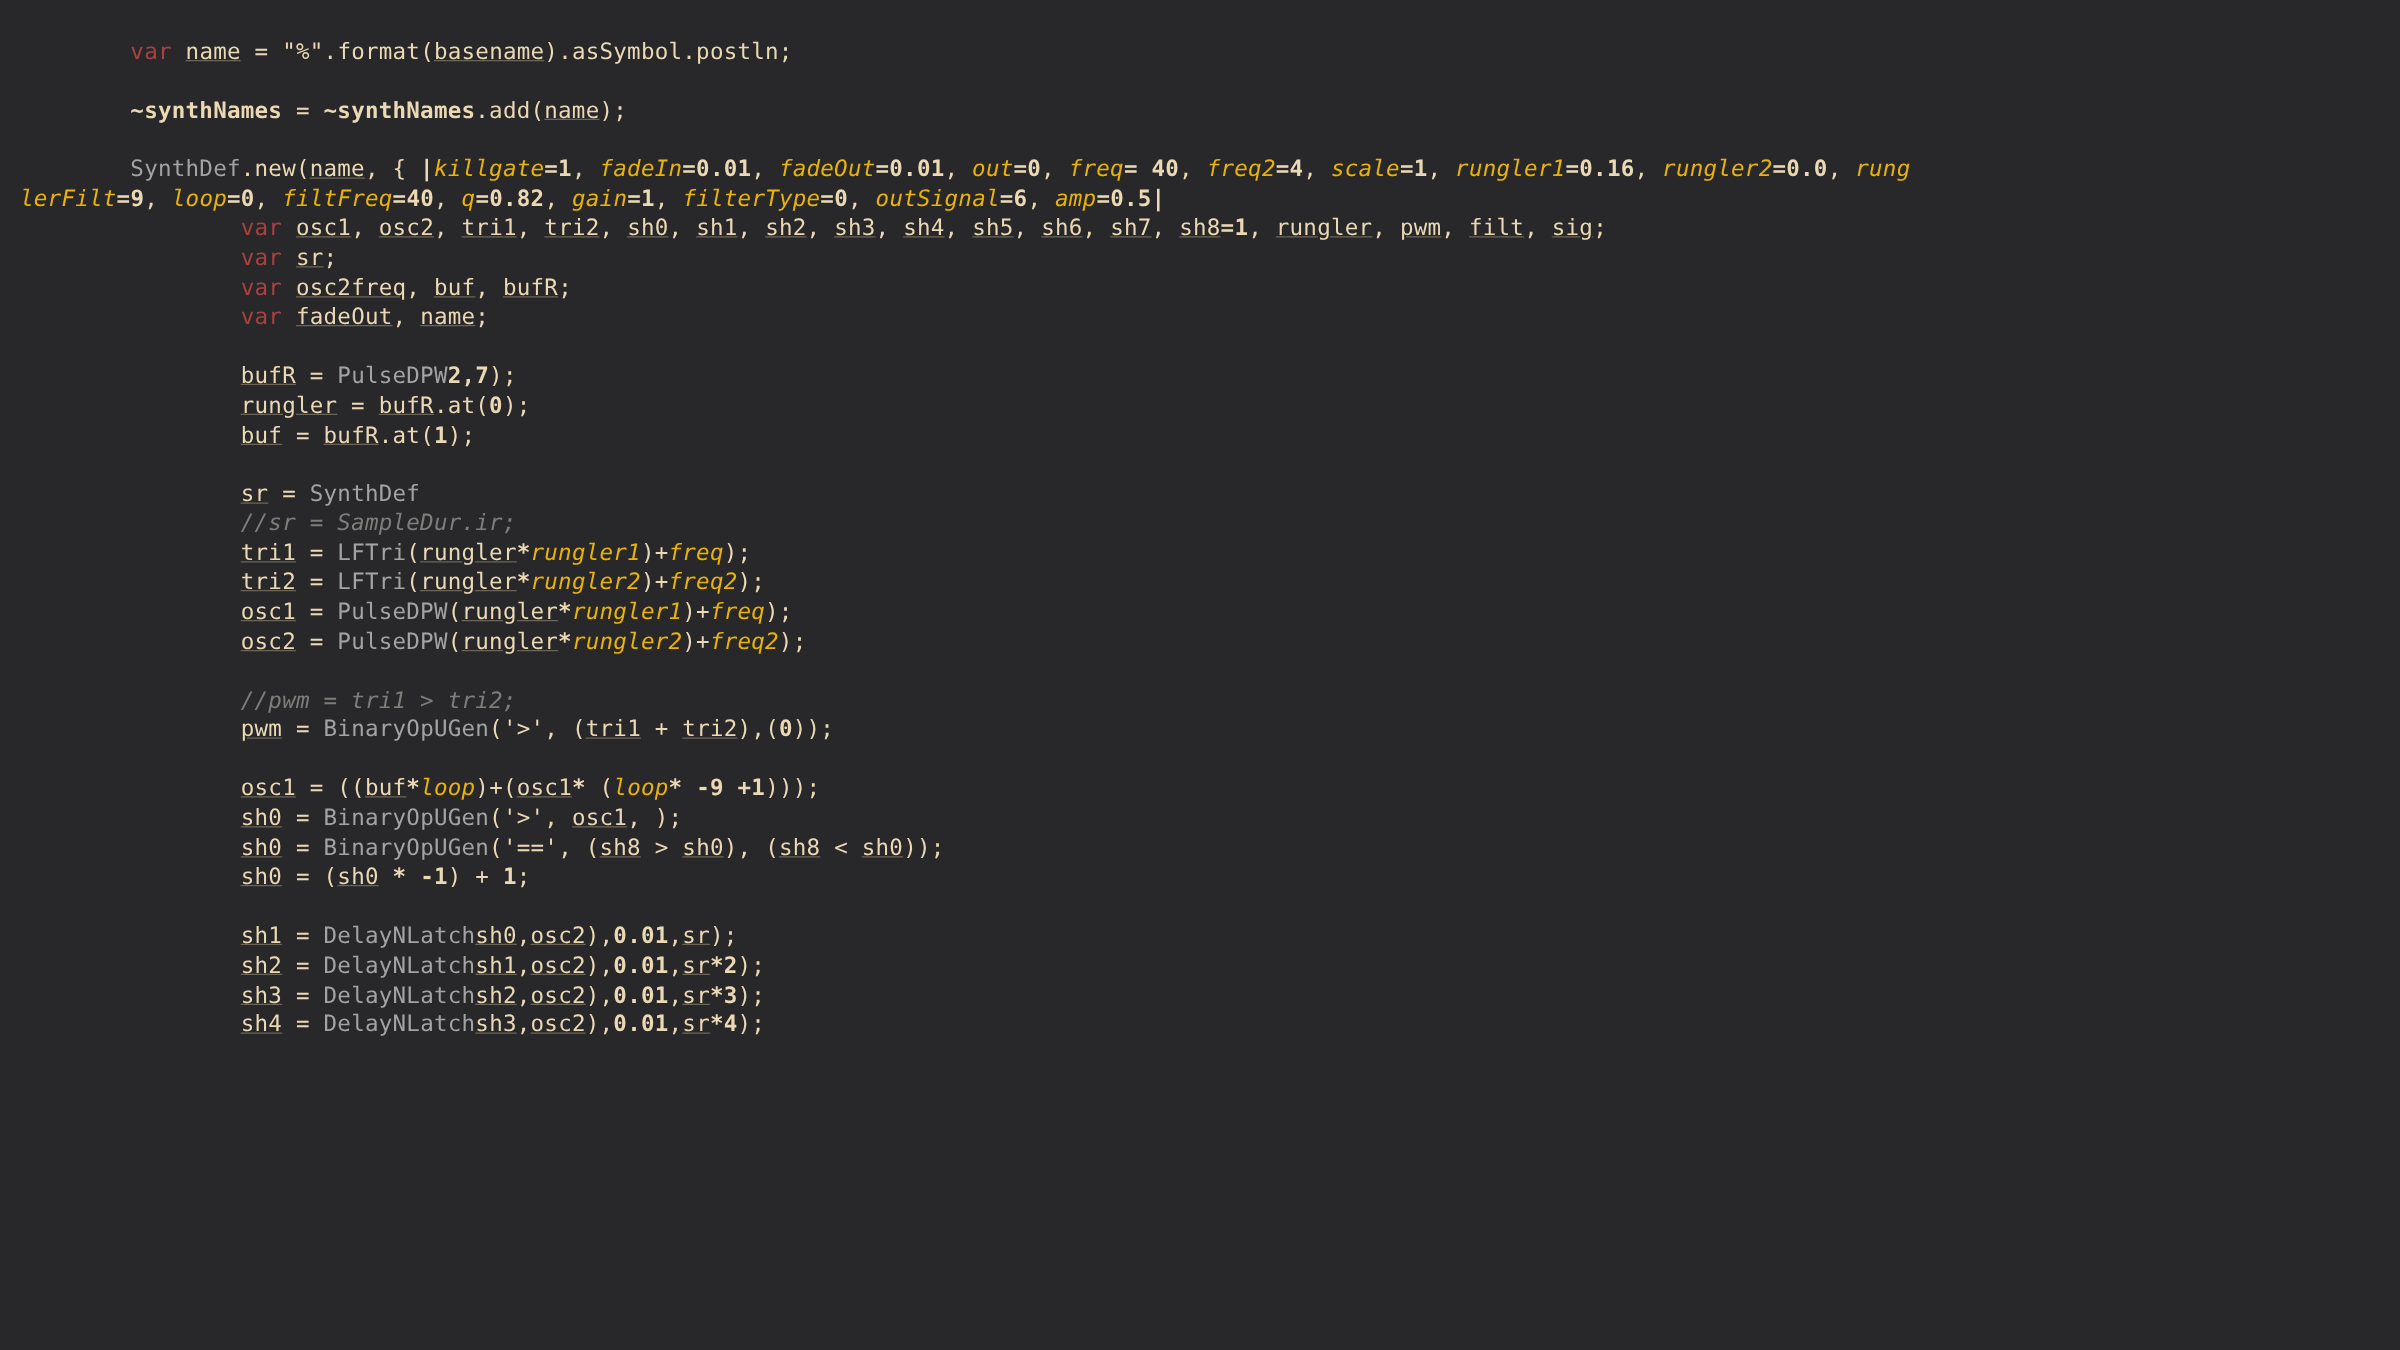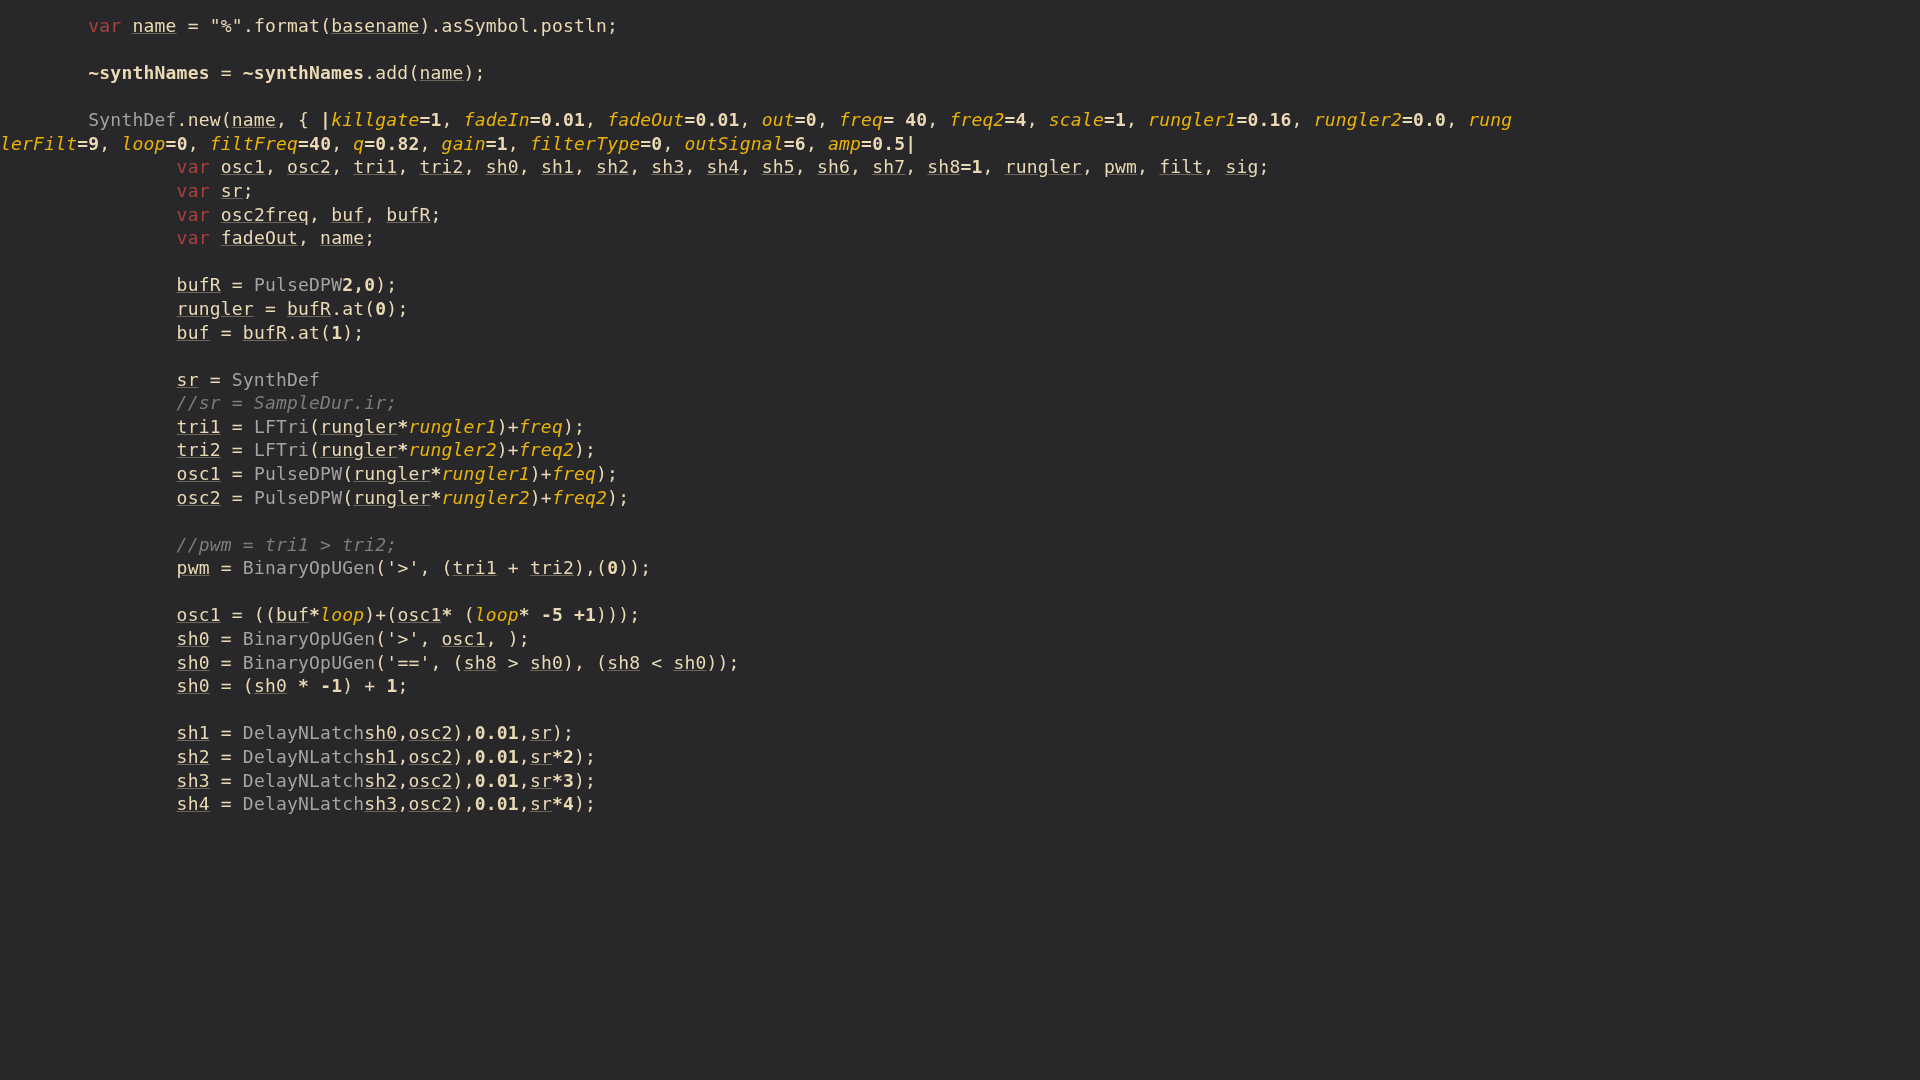--- a/index.html
+++ b/index.html
@@ -8,21 +8,21 @@
     background: #28282a;
     font-family: "Menlo", "Consolas", "DejaVu Sans Mono", monospace;
     font-size: 18px;
     line-height: 1.31;
     color: #ead9b4;
     width: 1920px;
     height: 1080px;
     overflow: hidden;
   }
   pre {
-    margin: 0;
+    margin: 16px;
     padding: 14px 1px 0 0;
     white-space: pre;
     letter-spacing: 0.2px;
   }
   .kw   { color: #a9413f; }
   .cls  { color: #a3a3a3; }
   .fn   { color: #ead9b4; }
   .u    { text-decoration: underline; text-decoration-color: rgba(234,217,180,0.35); color: #ead9b4; }
   .param{ font-style: italic; color: #eab308; }
   .num  { font-weight: 700; color: #ead9b4; }
@@ -37,35 +37,35 @@
 
         <span class="b">~synthNames</span> = <span class="b">~synthNames</span><span class="fn">.add(</span><span class="u">name</span>);
 
         <span class="cls">SynthDef</span><span class="fn">.new(</span><span class="u">name</span><span>, { </span><span class="b">|</span><span class="param">killgate</span><span class="b">=</span><span class="num">1</span>, <span class="param">fadeIn</span><span class="b">=</span><span class="num">0.01</span>, <span class="param">fadeOut</span><span class="b">=</span><span class="num">0.01</span>, <span class="param">out</span><span class="b">=</span><span class="num">0</span>, <span class="param">freq</span><span class="b">=</span> <span class="num">40</span>, <span class="param">freq2</span><span class="b">=</span><span class="num">4</span>, <span class="param">scale</span><span class="b">=</span><span class="num">1</span>, <span class="param">rungler1</span><span class="b">=</span><span class="num">0.16</span>, <span class="param">rungler2</span><span class="b">=</span><span class="num">0.0</span>, <span class="param">rung</span>
 <span class="param">lerFilt</span><span class="b">=</span><span class="num">9</span>, <span class="param">loop</span><span class="b">=</span><span class="num">0</span>, <span class="param">filtFreq</span><span class="b">=</span><span class="num">40</span>, <span class="param">q</span><span class="b">=</span><span class="num">0.82</span>, <span class="param">gain</span><span class="b">=</span><span class="num">1</span>, <span class="param">filterType</span><span class="b">=</span><span class="num">0</span>, <span class="param">outSignal</span><span class="b">=</span><span class="num">6</span>, <span class="param">amp</span><span class="b">=</span><span class="num">0.5</span><span class="b">|</span>
                 <span class="kw">var</span> <span class="u">osc1</span>, <span class="u">osc2</span>, <span class="u">tri1</span>, <span class="u">tri2</span>, <span class="u">sh0</span>, <span class="u">sh1</span>, <span class="u">sh2</span>, <span class="u">sh3</span>, <span class="u">sh4</span>, <span class="u">sh5</span>, <span class="u">sh6</span>, <span class="u">sh7</span>, <span class="u">sh8</span><span class="b">=</span><span class="num">1</span>, <span class="u">rungler</span>, <span class="u">pwm</span>, <span class="u">filt</span>, <span class="u">sig</span>;
                 <span class="kw">var</span> <span class="u">sr</span>;
                 <span class="kw">var</span> <span class="u">osc2freq</span>, <span class="u">buf</span>, <span class="u">bufR</span>;
                 <span class="kw">var</span> <span class="u">fadeOut</span>, <span class="u">name</span>;
 
-                <span class="u">bufR</span> = <span class="cls">PulseDPW</span><span class="fn"></span><span class="num">2,0</span>);
+                <span class="u">bufR</span> = <span class="cls">PulseDPW</span><span class="fn"></span><span class="num">2,7</span>);
                 <span class="u">rungler</span> = <span class="u">bufR</span><span class="fn">.at(</span><span class="num">0</span>);
                 <span class="u">buf</span> = <span class="u">bufR</span><span class="fn">.at(</span><span class="num">1</span>);
 
                 <span class="u">sr</span> = <span class="cls">SynthDef</span><span class="fn"></span>
                 <span class="cmt">//sr = SampleDur.ir;</span>
                 <span class="u">tri1</span> = <span class="cls">LFTri</span><span class="fn"></span>(<span class="u">rungler</span><span class="b">*</span><span class="param">rungler1</span>)+<span class="param">freq</span>);
                 <span class="u">tri2</span> = <span class="cls">LFTri</span><span class="fn"></span>(<span class="u">rungler</span><span class="b">*</span><span class="param">rungler2</span>)+<span class="param">freq2</span>);
                 <span class="u">osc1</span> = <span class="cls">PulseDPW</span><span class="fn"></span>(<span class="u">rungler</span><span class="b">*</span><span class="param">rungler1</span>)+<span class="param">freq</span>);
                 <span class="u">osc2</span> = <span class="cls">PulseDPW</span><span class="fn"></span>(<span class="u">rungler</span><span class="b">*</span><span class="param">rungler2</span>)+<span class="param">freq2</span>);
 
                 <span class="cmt">//pwm = tri1 &gt; tri2;</span>
                 <span class="u">pwm</span> = <span class="cls">BinaryOpUGen</span>(<span class="str">'&gt;'</span>, (<span class="u">tri1</span> + <span class="u">tri2</span>),(<span class="num">0</span>));
 
-                <span class="u">osc1</span> = ((<span class="u">buf</span><span class="b">*</span><span class="param">loop</span>)+(<span class="u">osc1</span><span class="b">*</span> (<span class="param">loop</span><span class="b">*</span> <span class="num">-5 +1</span>)));
+                <span class="u">osc1</span> = ((<span class="u">buf</span><span class="b">*</span><span class="param">loop</span>)+(<span class="u">osc1</span><span class="b">*</span> (<span class="param">loop</span><span class="b">*</span> <span class="num">-9 +1</span>)));
                 <span class="u">sh0</span> = <span class="cls">BinaryOpUGen</span>(<span class="str">'&gt;'</span>, <span class="u">osc1</span>, <span class="num"></span>);
                 <span class="u">sh0</span> = <span class="cls">BinaryOpUGen</span>(<span class="str">'=='</span>, (<span class="u">sh8</span> &gt; <span class="u">sh0</span>), (<span class="u">sh8</span> &lt; <span class="u">sh0</span>));
                 <span class="u">sh0</span> = (<span class="u">sh0</span> <span class="b">*</span> <span class="num">-1</span>) + <span class="num">1</span>;
 
                 <span class="u">sh1</span> = <span class="cls">DelayN</span><span class="fn"></span><span class="cls">Latch</span><span class="fn"></span><span class="u">sh0</span>,<span class="u">osc2</span>),<span class="num">0.01</span>,<span class="u">sr</span>);
                 <span class="u">sh2</span> = <span class="cls">DelayN</span><span class="fn"></span><span class="cls">Latch</span><span class="fn"></span><span class="u">sh1</span>,<span class="u">osc2</span>),<span class="num">0.01</span>,<span class="u">sr</span><span class="b">*</span><span class="num">2</span>);
                 <span class="u">sh3</span> = <span class="cls">DelayN</span><span class="fn"></span><span class="cls">Latch</span><span class="fn"></span><span class="u">sh2</span>,<span class="u">osc2</span>),<span class="num">0.01</span>,<span class="u">sr</span><span class="b">*</span><span class="num">3</span>);
                 <span class="u">sh4</span> = <span class="cls">DelayN</span><span class="fn"></span><span class="cls">Latch</span><span class="fn"></span><span class="u">sh3</span>,<span class="u">osc2</span>),<span class="num">0.01</span>,<span class="u">sr</span><span class="b">*</span><span class="num">4</span>);</pre>
 
 </body></html>

